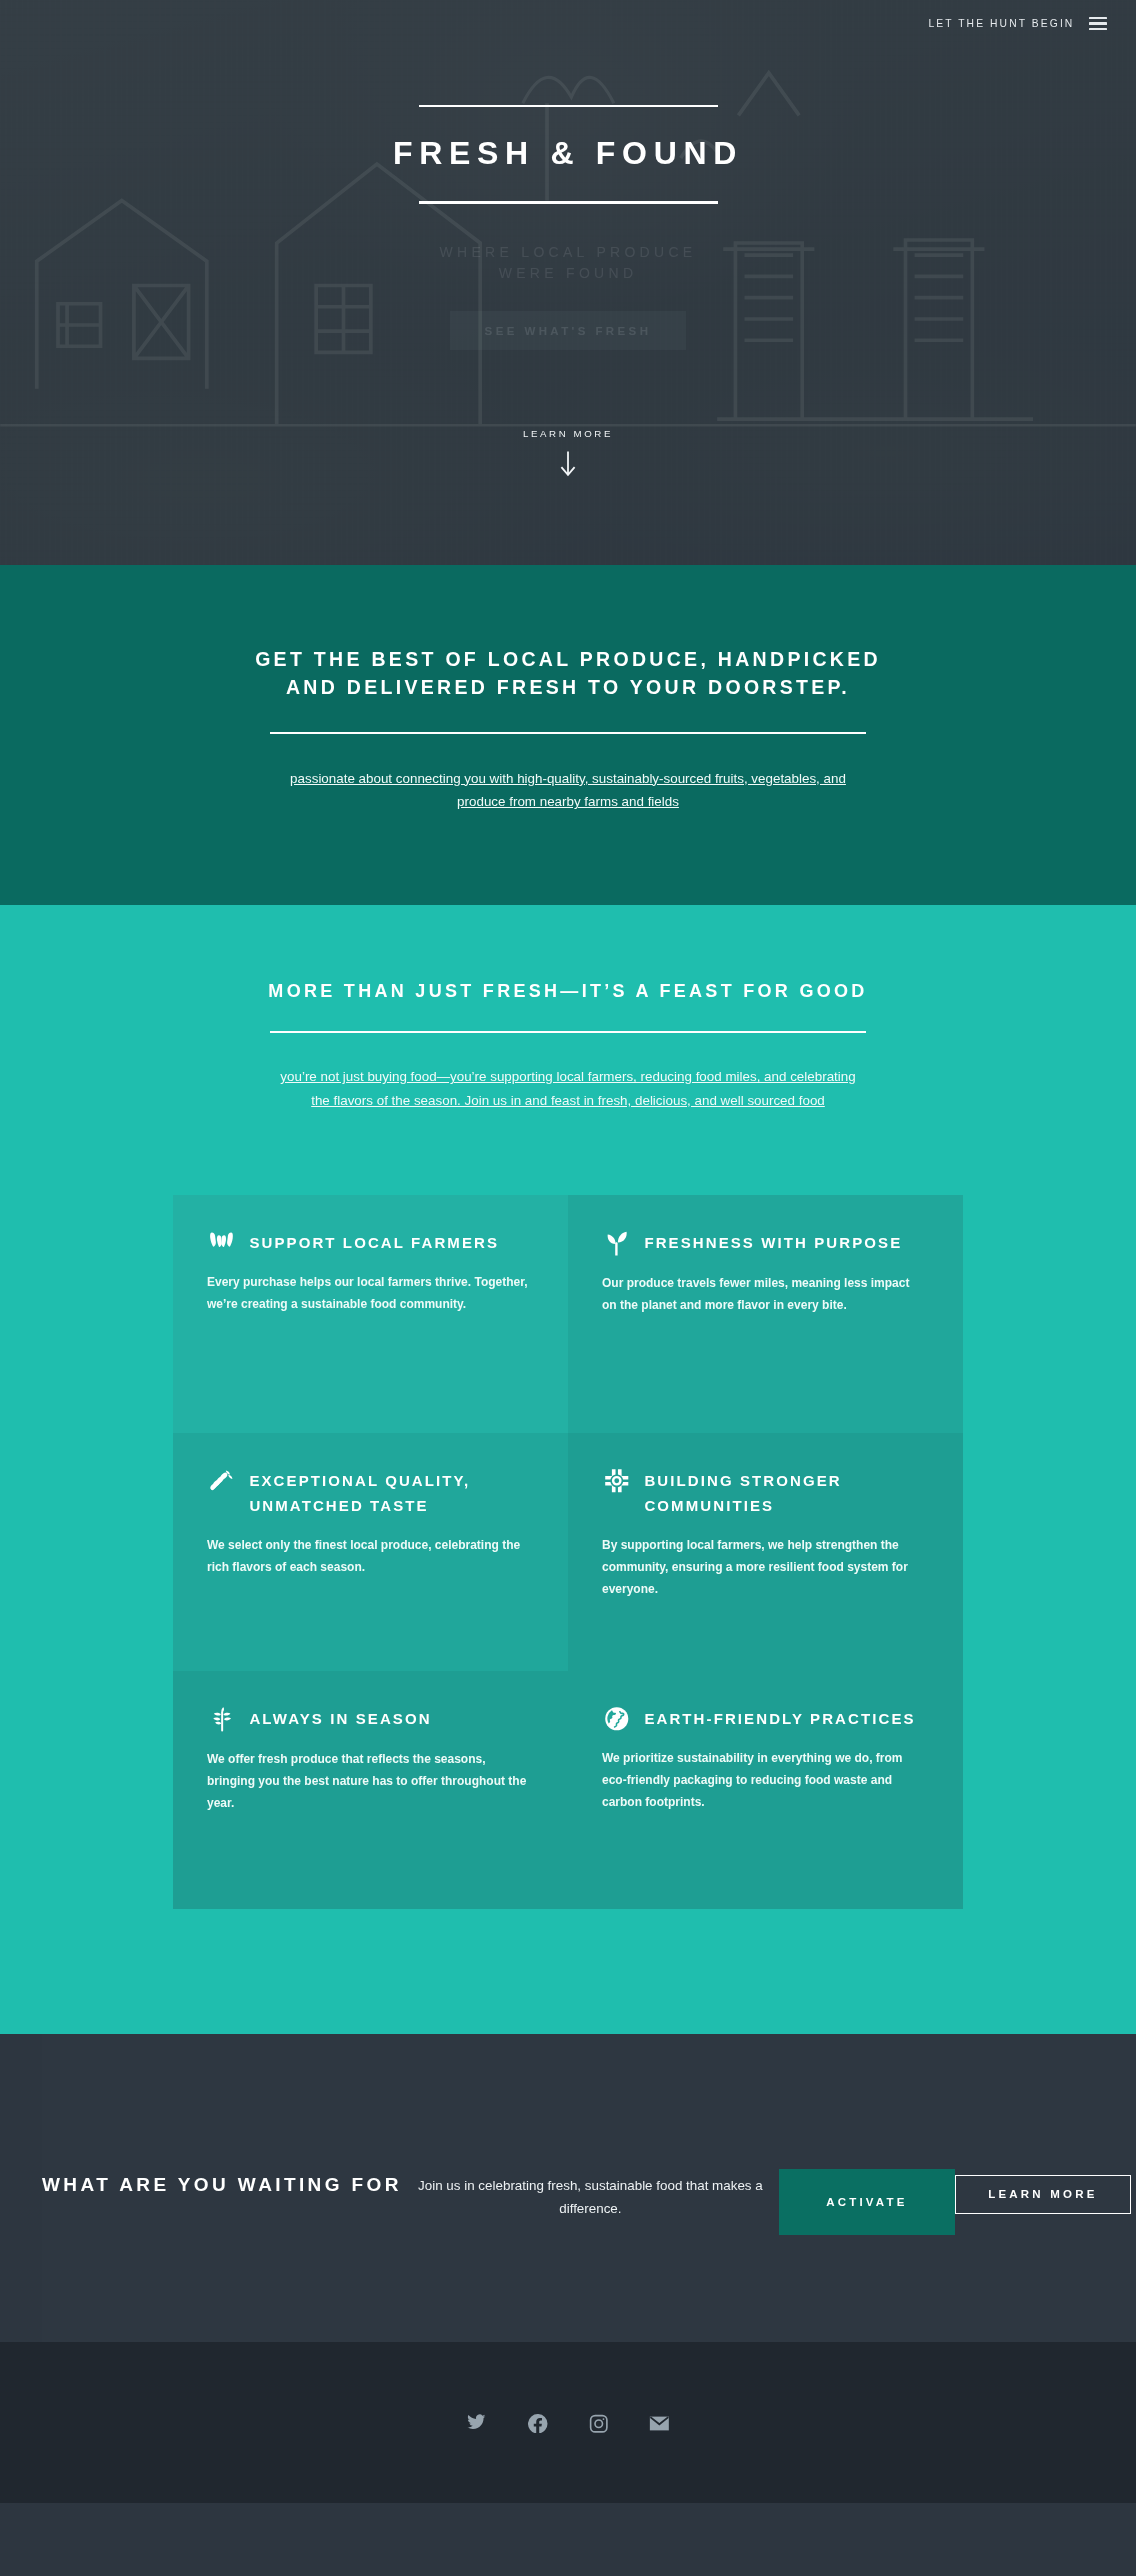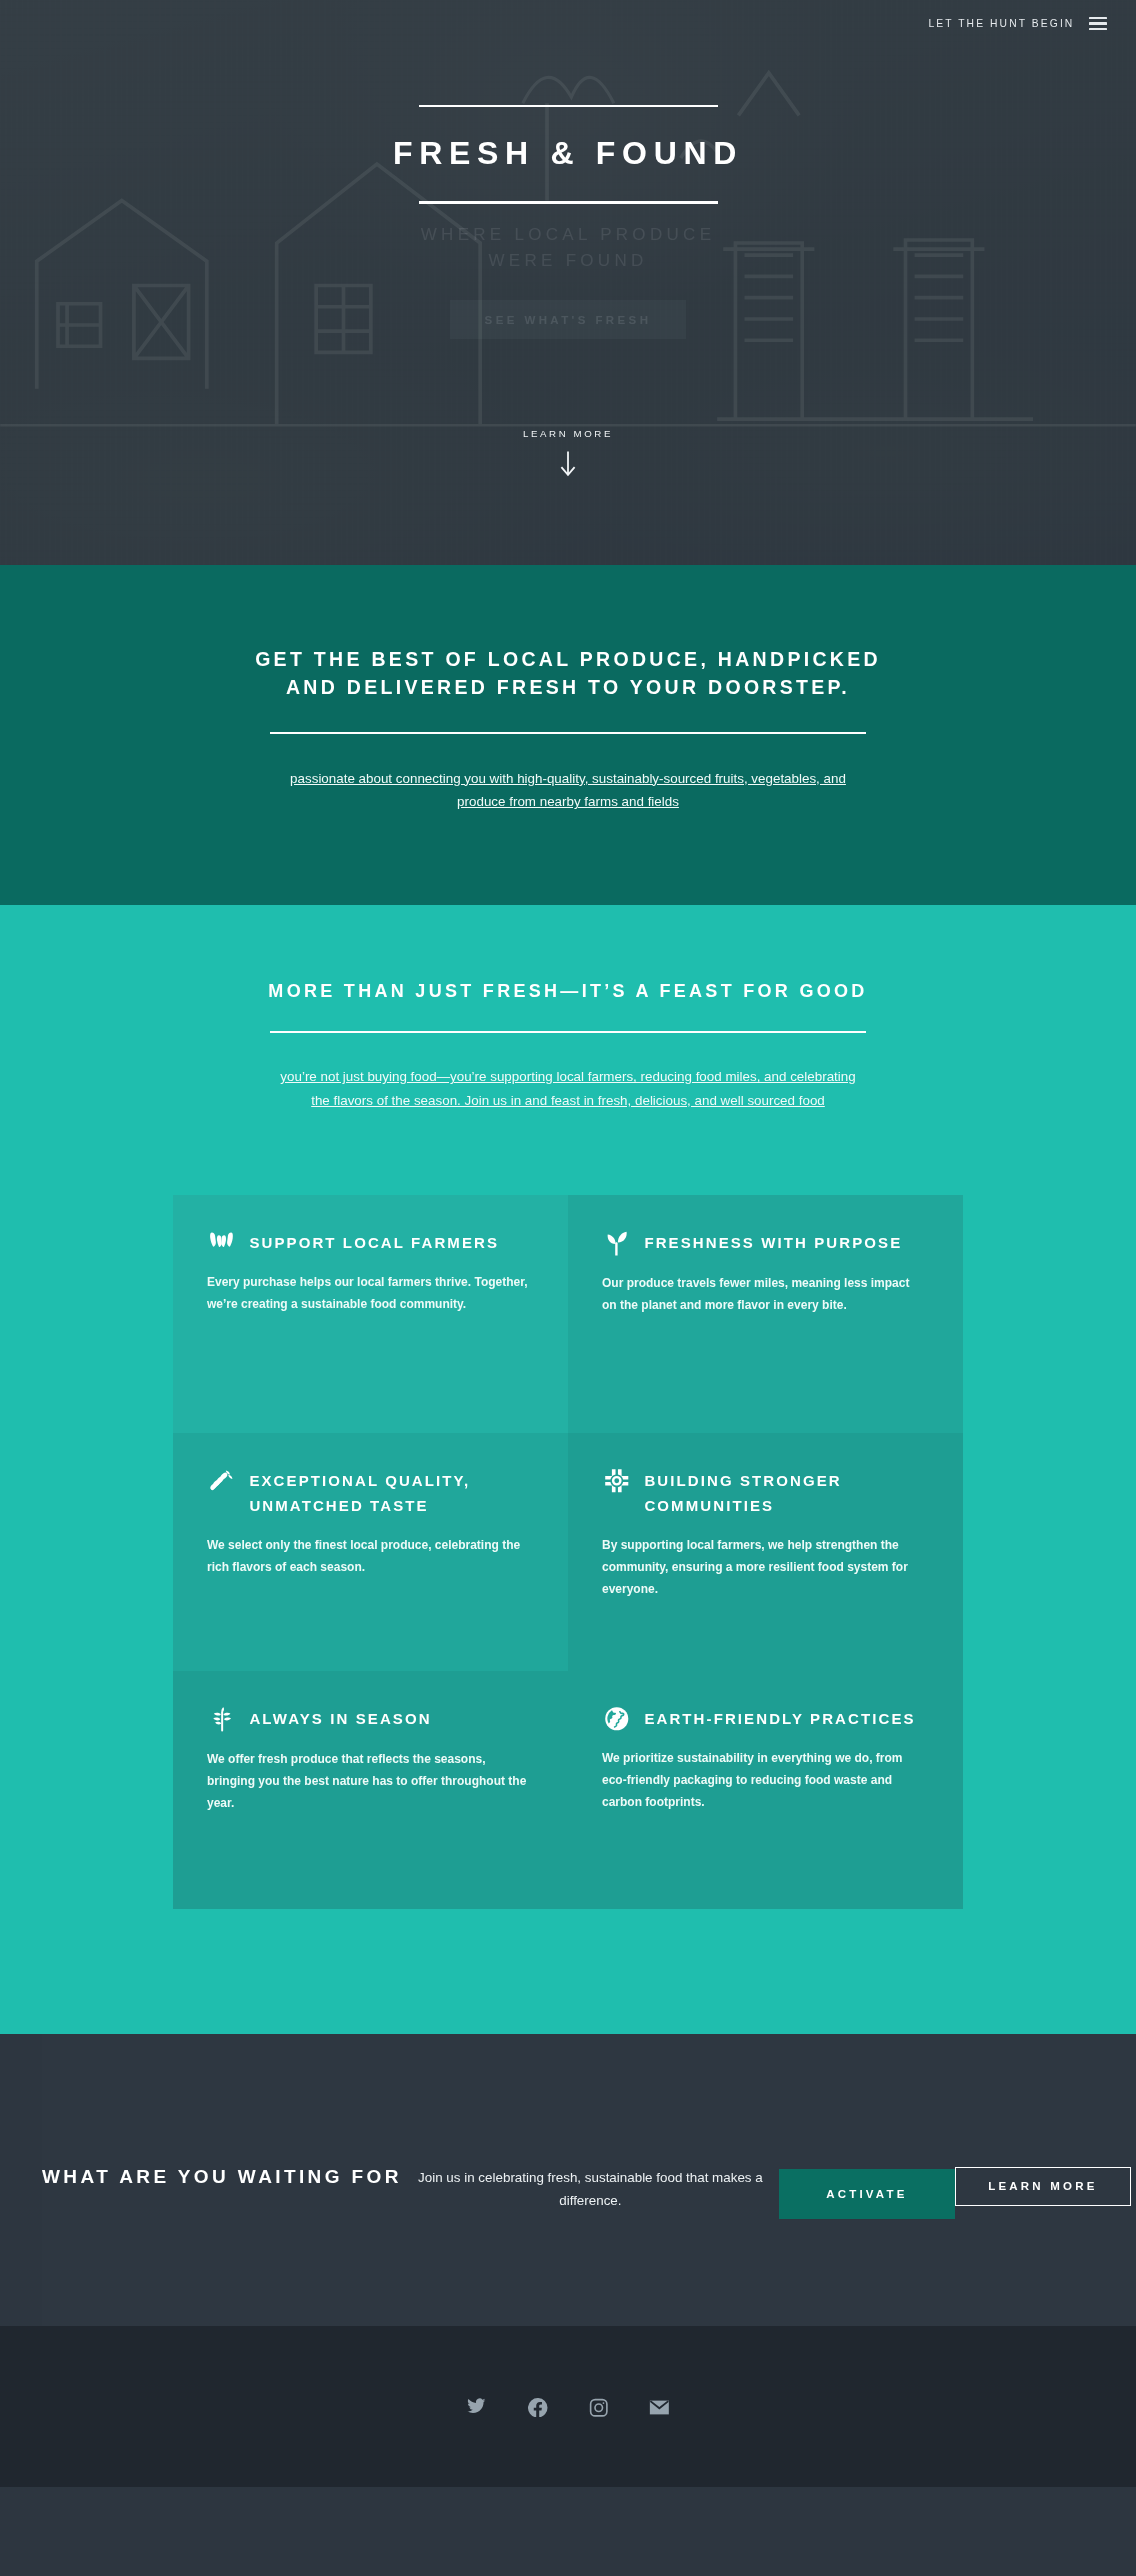--- a/index.html
+++ b/index.html
@@ -51,22 +51,22 @@
     position:relative; z-index:6;
     display:flex; flex-direction:column; align-items:center;
     padding-top:105px;
   }
   .rule-top, .rule-bot{ width:299px; height:2.4px; background:#ffffff; }
   .hero-title{
     color:#ffffff; font-size:32px; font-weight:700; letter-spacing:6.7px;
     margin:30px 0 32px 0; line-height:1;
   }
   .hero-sub{
-    color:rgba(225,232,236,.11); font-size:17px; letter-spacing:4.3px; font-weight:400;
-    text-align:center; line-height:1.52; margin-top:18px;
+    color:rgba(225,232,236,.11); font-size:14px; letter-spacing:4.3px; font-weight:400;
+    text-align:center; line-height:1.52; margin-top:38px;
   }
   .hero-btn{
     margin-top:27px; background:rgba(160,195,200,.055);
     color:rgba(225,232,236,.13); font-size:11.5px; letter-spacing:3.4px; font-weight:700;
     padding:13.4px 35px; border:none; cursor:pointer;
   }
   .scroll-cue{
     position:absolute; left:0; right:0; bottom:86px; z-index:7;
     display:flex; flex-direction:column; align-items:center; cursor:pointer;
   }
@@ -127,21 +127,21 @@
   .cta-title{
     color:#ffffff; font-size:19px; font-weight:700; letter-spacing:3.4px;
   }
   .cta-text{
     color:#eef2f4; font-size:13.4px; line-height:1.76; text-align:center;
     margin-top:25.5px; max-width:377px;
   }
   .btn-solid{
     margin-top:34px; background:#0a6f62; color:#ffffff; border:none;
     font-size:11.5px; font-weight:700; letter-spacing:3.2px;
-    padding:19px 0; width:176px; cursor:pointer;
+    padding:27px 0; width:176px; cursor:pointer;
     font-family:"Liberation Sans", sans-serif;
   }
   .btn-ghost{
     margin-top:19.5px; background:transparent; color:#ffffff;
     border:1.8px solid #ffffff;
     font-size:11.5px; font-weight:700; letter-spacing:3.2px;
     padding:12.8px 0; width:176px; cursor:pointer;
     font-family:"Liberation Sans", sans-serif;
   }
 

